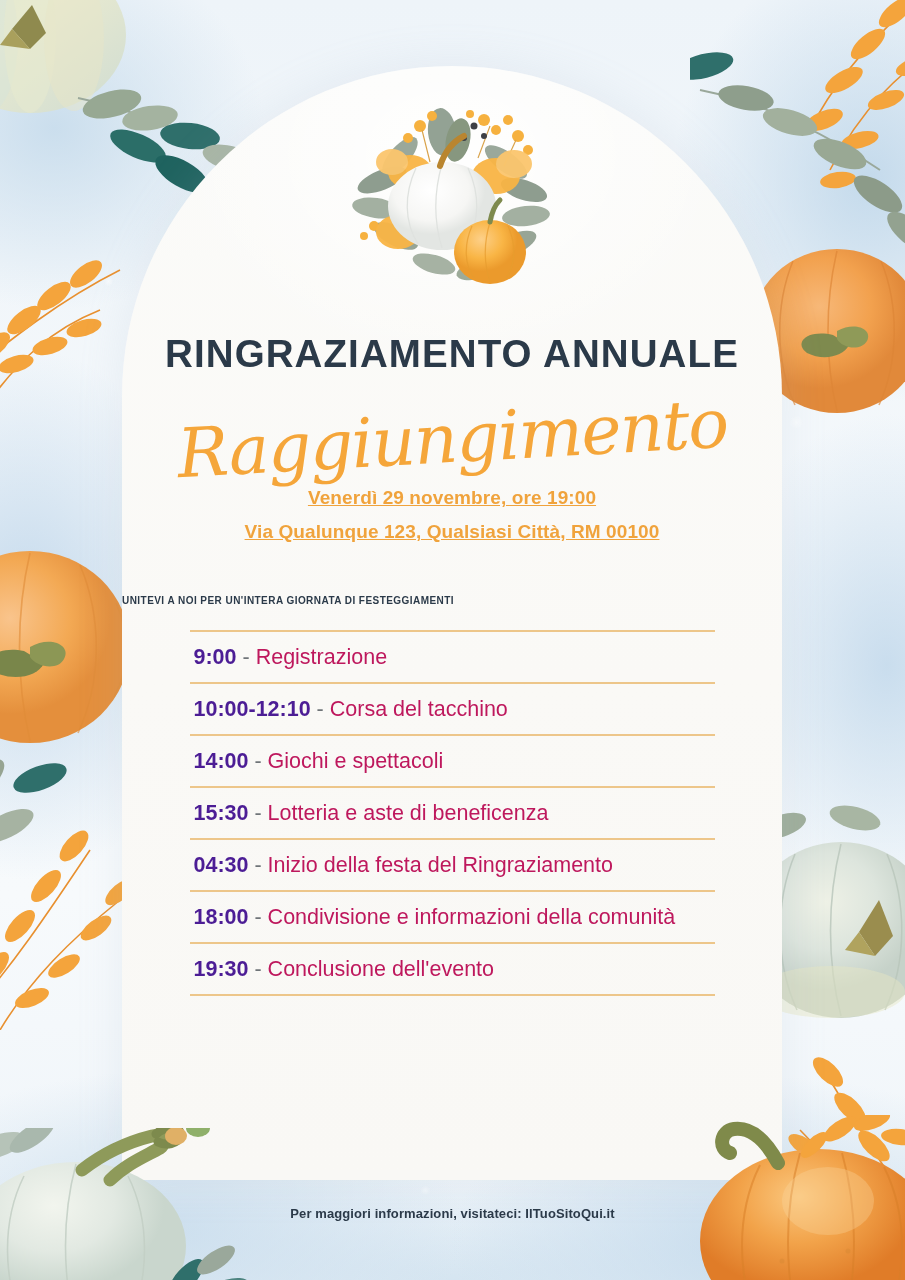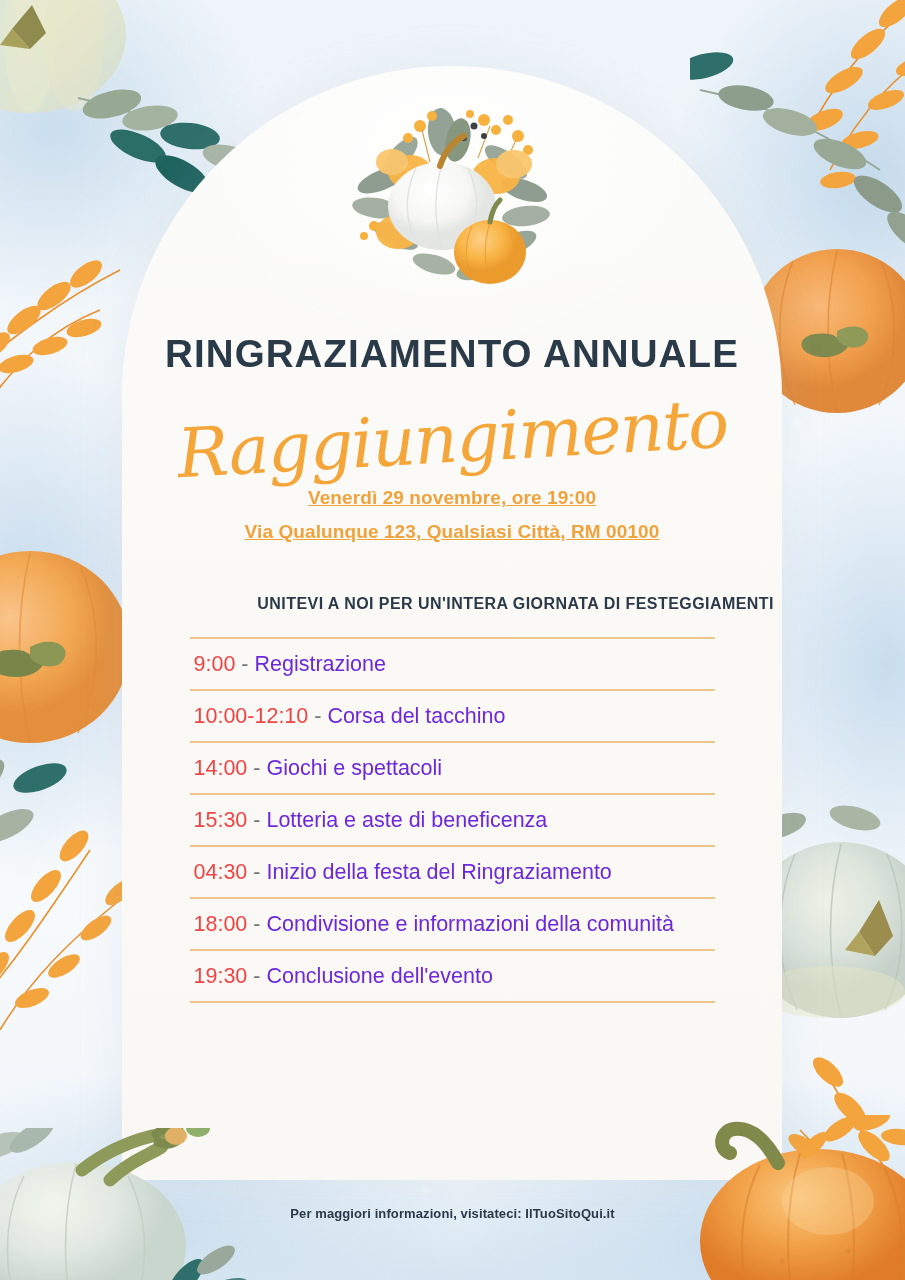--- a/index.html
+++ b/index.html
@@ -112,24 +112,24 @@
     text-align: center;
     color: #f0a33c;
     font-size: 19px;
     font-weight: 700;
     line-height: 1.36;
     letter-spacing: .1px;
     text-decoration: underline;
   }
   .meta.first { padding-top: 4px; }
   .subtitle {
-    margin: 8px;
+    margin: 0;
     padding-top: 42px;
-    text-align: right;
-    font-size: 16px;
+    text-align: left;
+    font-size: 10px;
     font-weight: 700;
     letter-spacing: .45px;
     color: #2b3a49;
   }
 
   
   .schedule {
     margin: 24px auto 0;
     width: 525px;
     list-style: none;
@@ -137,25 +137,25 @@
     border-top: 2px solid #edc68a;
   }
   .sched-row {
     border-bottom: 2px solid #edc68a;
     padding: 13px 4px 12px;
     font-size: 21.5px;
     color: #3a3a3a;
     white-space: nowrap;
   }
   .sched-time {
-    font-weight: 400;
-    color: #ef4444;
+    font-weight: 700;
+    color: #4c1d95;
   }
   .sched-dash { color: #6f7478; }
-  .sched-label { color: #6d28d9; }
+  .sched-label { color: #be185d; }
 
   .footer {
     position: absolute;
     left: 0;
     top: 1206px;
     width: 905px;
     text-align: center;
     font-size: 13px;
     font-weight: 700;
     color: #2b3a49;

